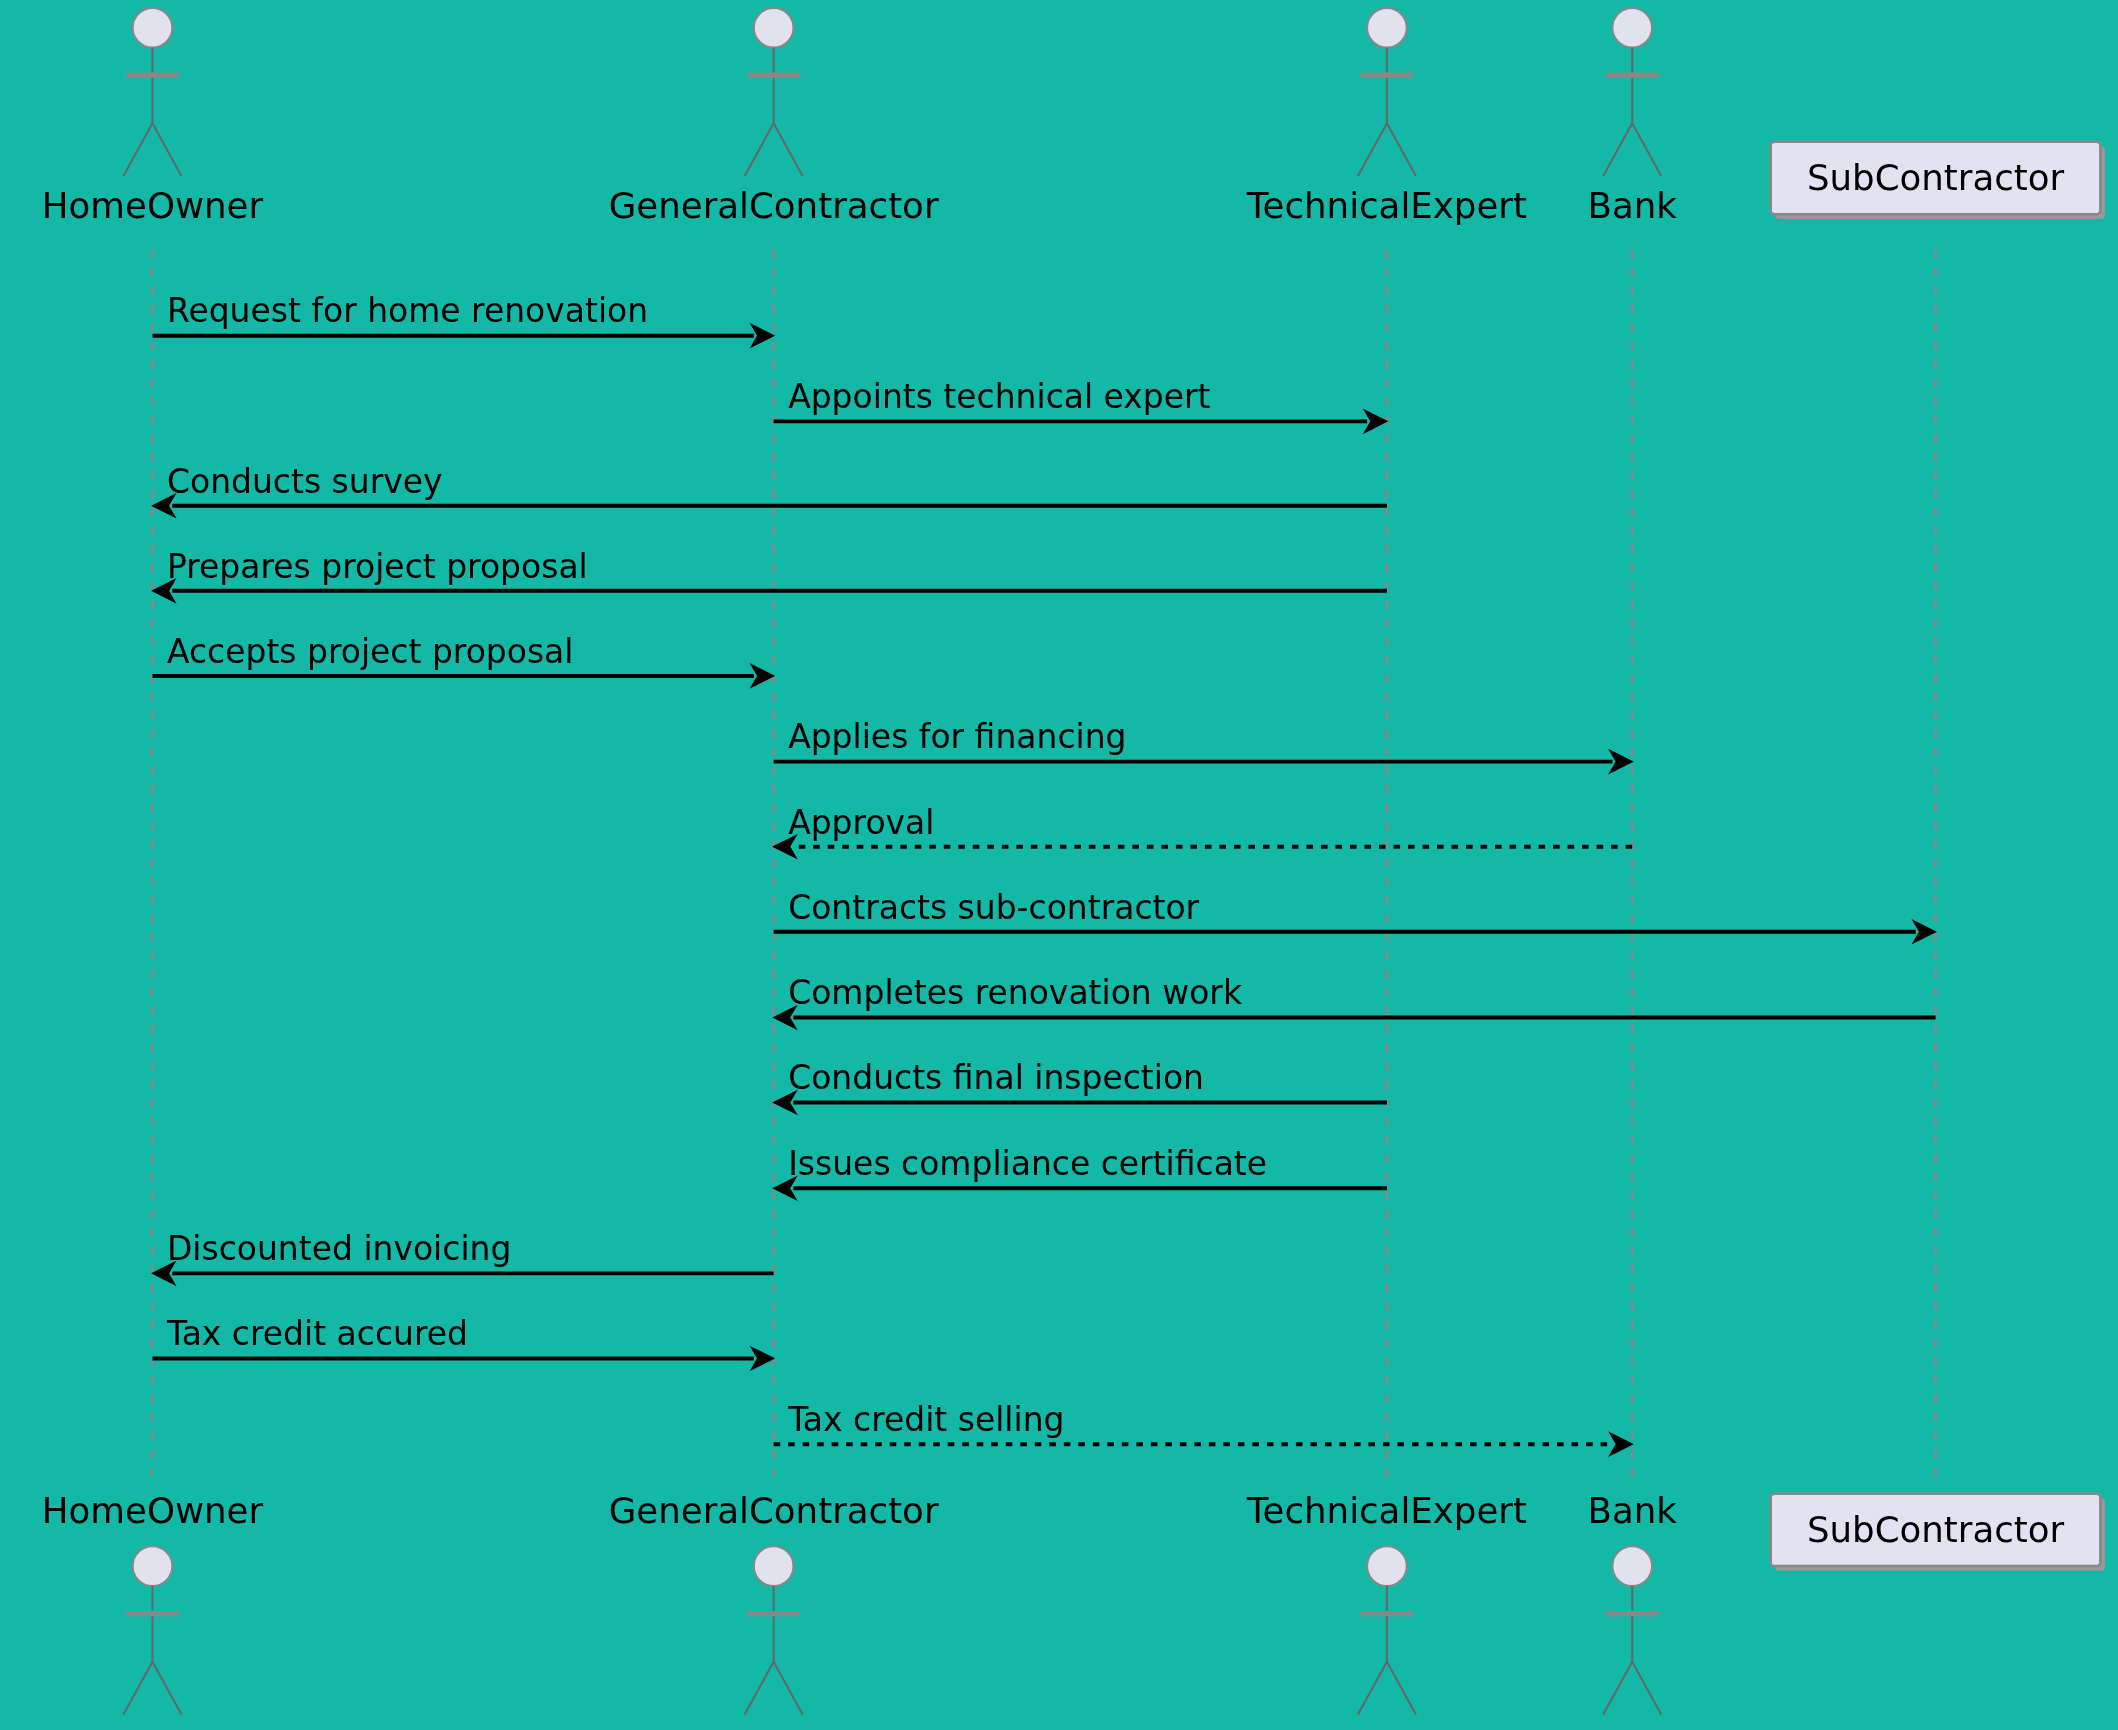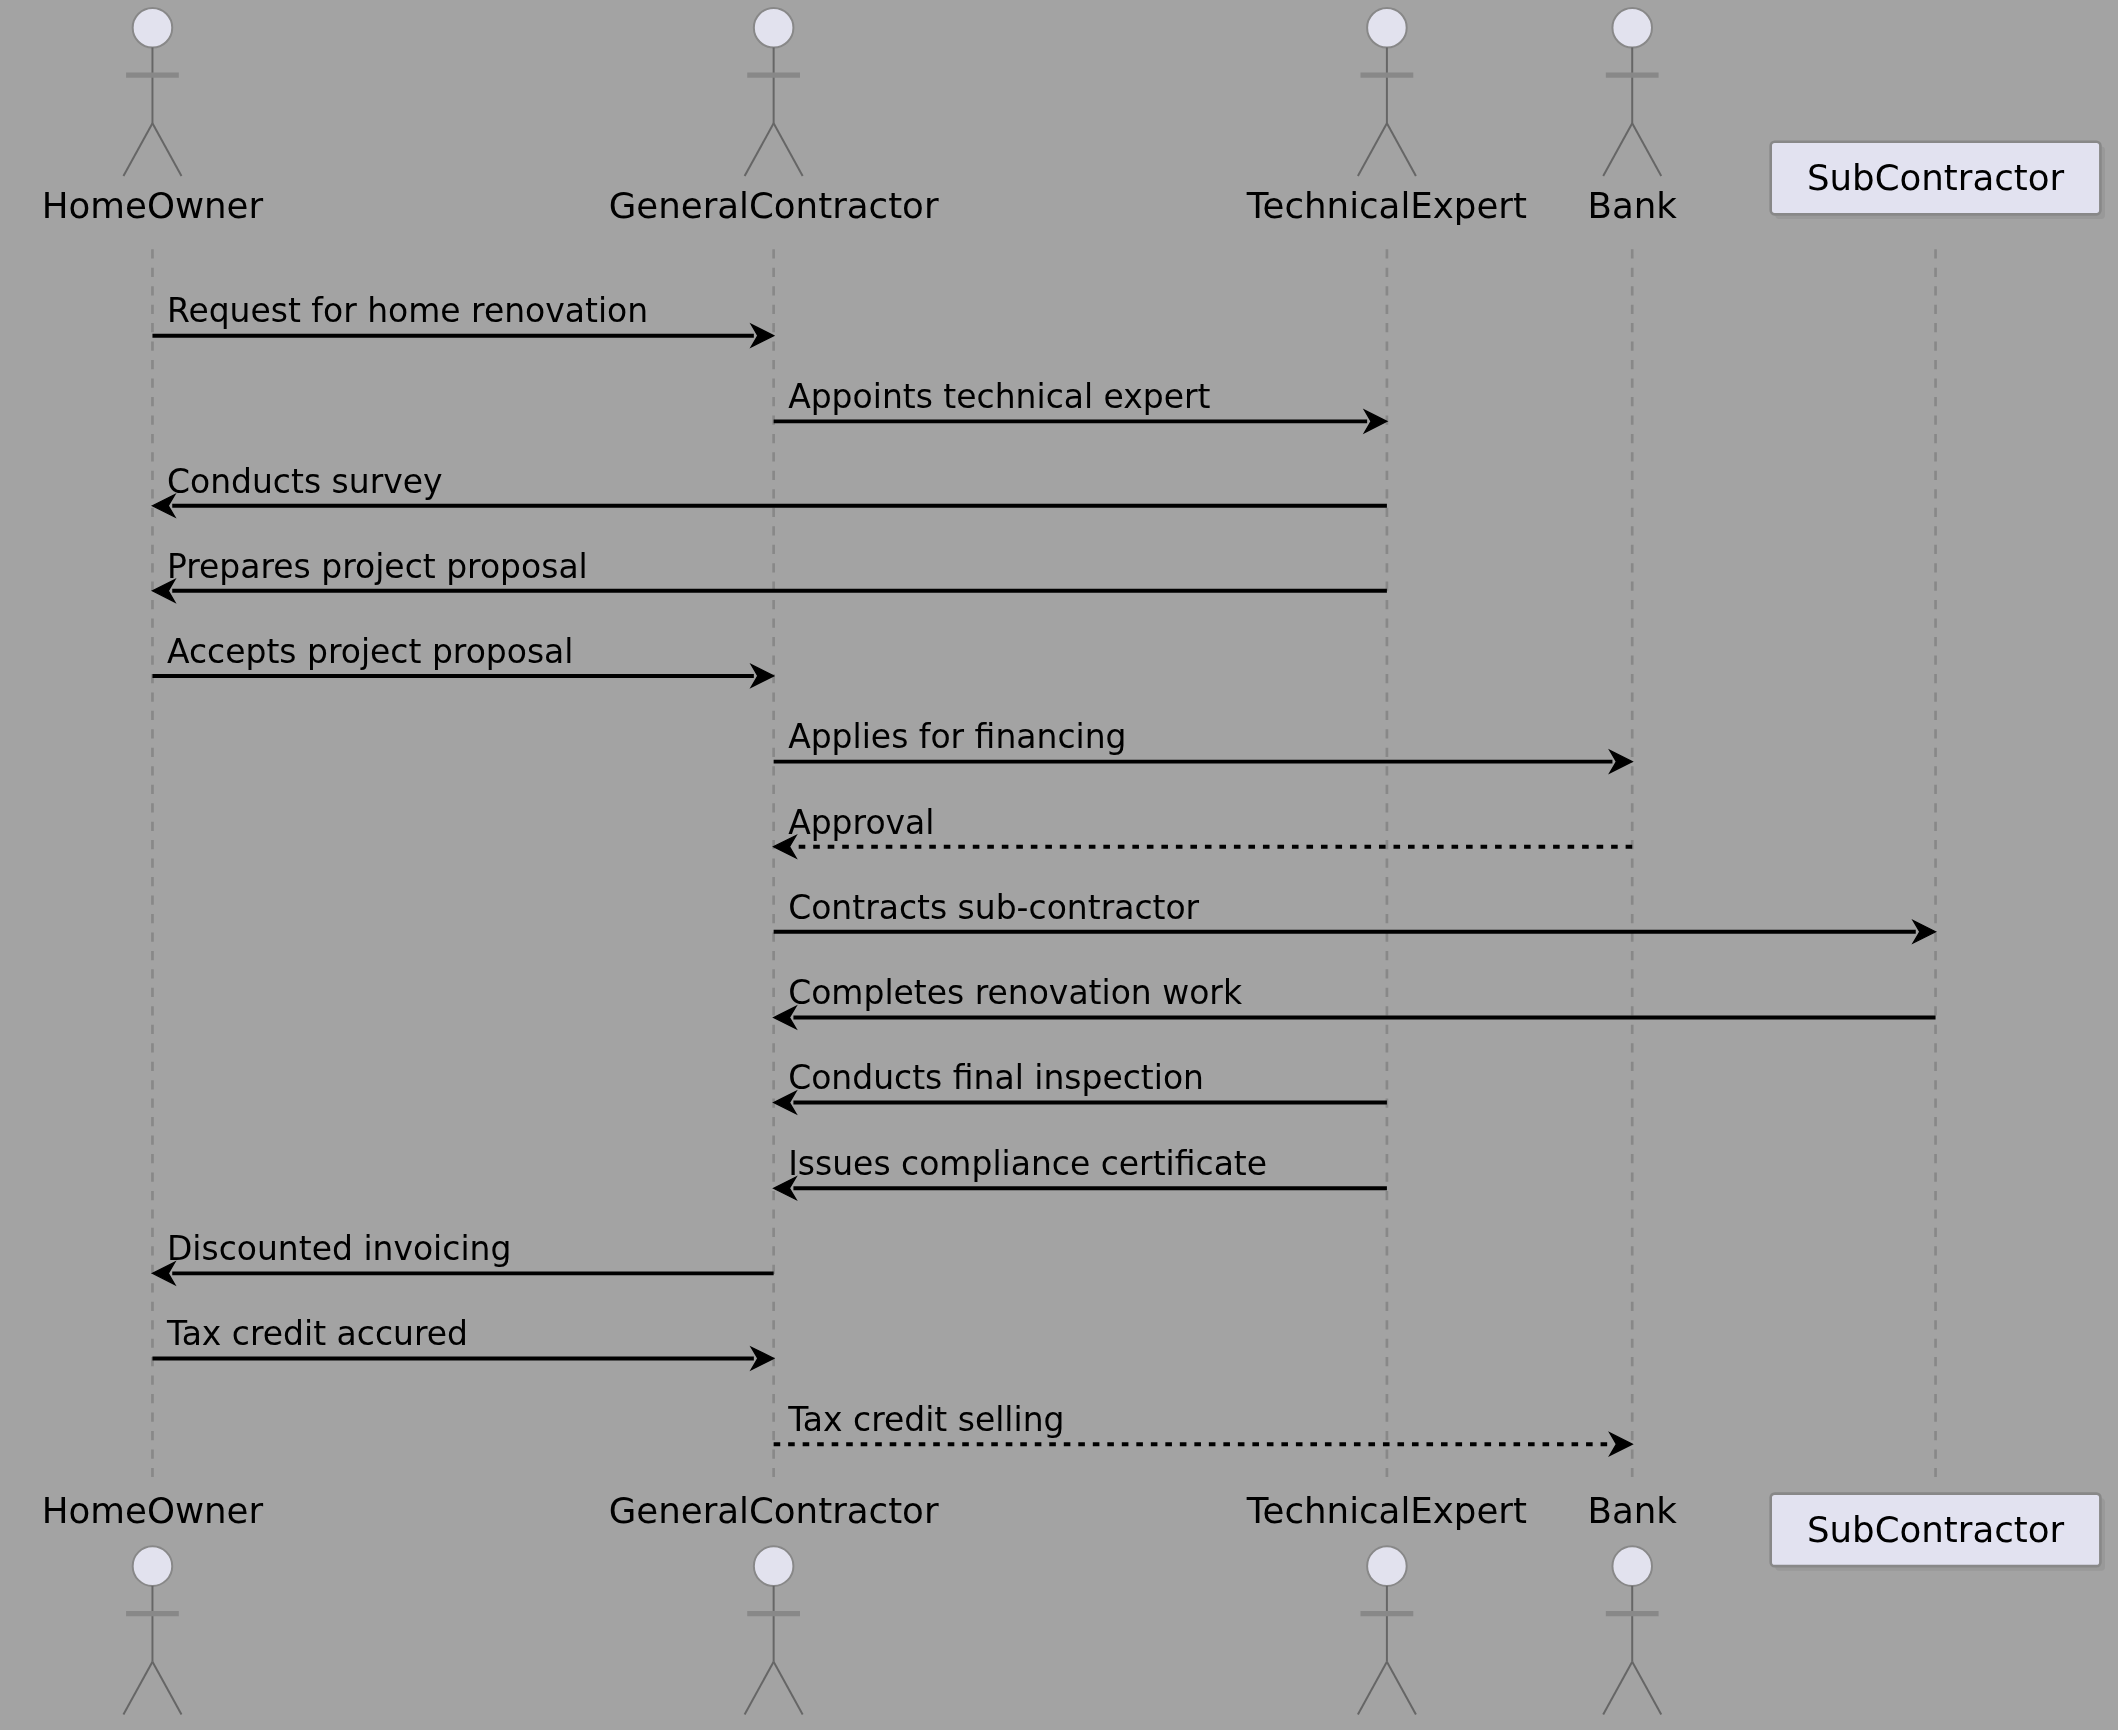--- a/index.html
+++ b/index.html
@@ -9,21 +9,21 @@
     background: #ffffff;
   }
   body {
     font-family: "DejaVu Sans", "Liberation Sans", sans-serif;
   }
   #canvas-wrap {
     position: relative;
     width: 2119px;
     height: 1731px;
     overflow: hidden;
-    background: #a3a3a3;
+    background: #14b8a6;
     text-decoration: underline;
   }
   svg.diagram {
     display: block;
     width: 2119px;
     height: 1731px;
   }
   .lifeline {
     stroke: #888888;
     stroke-width: 4;

